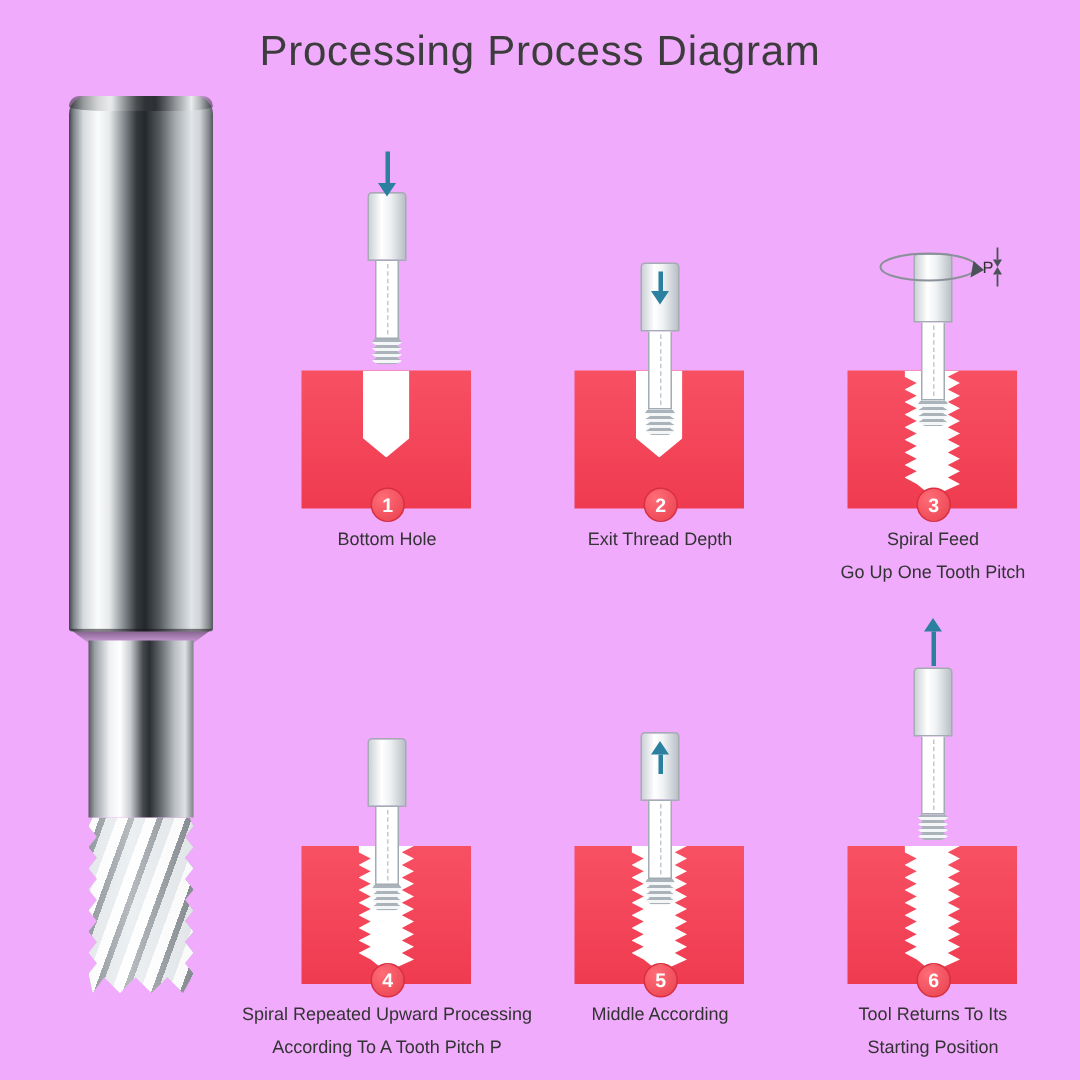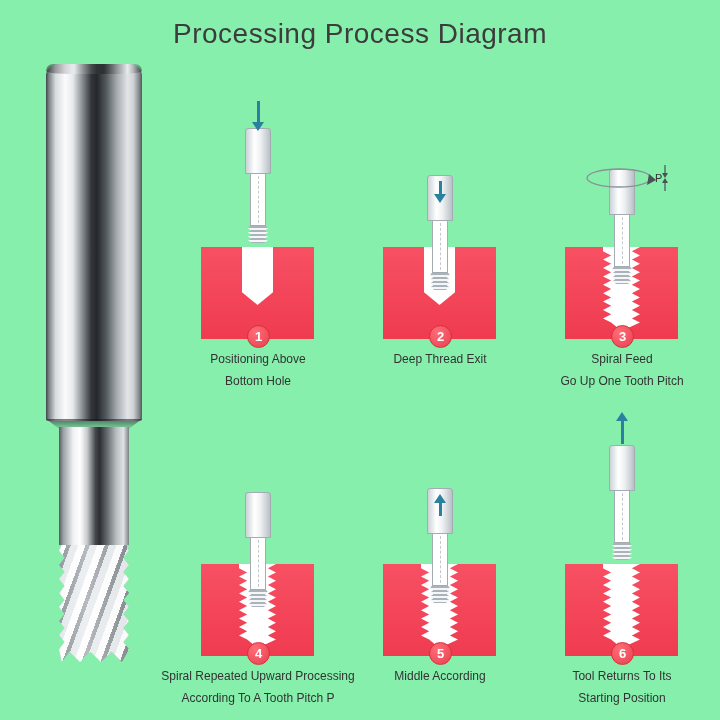--- a/index.html
+++ b/index.html
@@ -5,21 +5,21 @@
   :root{
     --red:#f54a5c;
     --badge:#e8404e;
     --blue:#2b7f9f;
     --line:#a3abb3;
     --ink:#333;
   }
   *{box-sizing:border-box;margin:0;padding:0}
   html,body{background:#fff}
   body{font-family:"Liberation Sans",sans-serif;width:720px;height:720px;overflow:hidden}
-  .canvas{position:relative;width:720px;height:720px;background:#86efac;overflow:hidden}
+  .canvas{position:relative;width:720px;height:720px;background:#f0abfc;overflow:hidden}
 
   
   .title{position:absolute;top:18px;left:0;right:0;text-align:center;
     font-size:28px;font-weight:500;color:#3c3c3c;letter-spacing:.5px}
 
   
   .big-tool{position:absolute;left:46px;top:64px;width:96px;height:600px}
   .bt-shank{position:absolute;top:0;left:0;width:96px;height:357px;
     border-radius:12px 12px 2px 2px;
     background:linear-gradient(90deg,#3f444a 0%,#7b8187 3%,#d7dbde 10%,#fafbfc 20%,
@@ -136,41 +136,40 @@
     <div class="mini-tool">
       <div class="mt-shank"></div>
       <div class="mt-neck"></div>
       <div class="mt-tip"></div>
     </div>
     <div class="block plain">
       <div class="notch"></div>
     </div>
     <div class="badge">1</div>
     <div class="cap">
-      <div>Positioning Above</div>
       <div>Bottom Hole</div>
     </div>
   </section>
 
   <section class="step s2">
     <div class="mini-tool">
       <div class="mt-shank"></div>
       <div class="mt-neck"></div>
       <div class="mt-tip"></div>
     </div>
     <div class="arrow down">
       <span class="shaft"></span>
       <span class="head"></span>
     </div>
     <div class="block plain">
       <div class="notch"></div>
     </div>
     <div class="badge">2</div>
     <div class="cap">
-      <div>Deep Thread Exit</div>
+      <div>Exit Thread Depth</div>
       <div></div>
     </div>
   </section>
 
   <section class="step s3">
     <div class="mini-tool">
       <div class="mt-shank"></div>
       <div class="mt-neck"></div>
       <div class="mt-tip"></div>
     </div>

